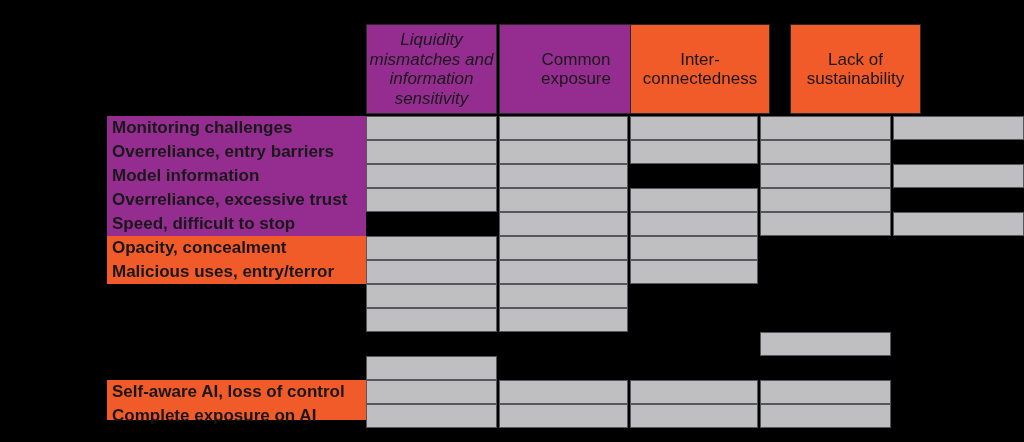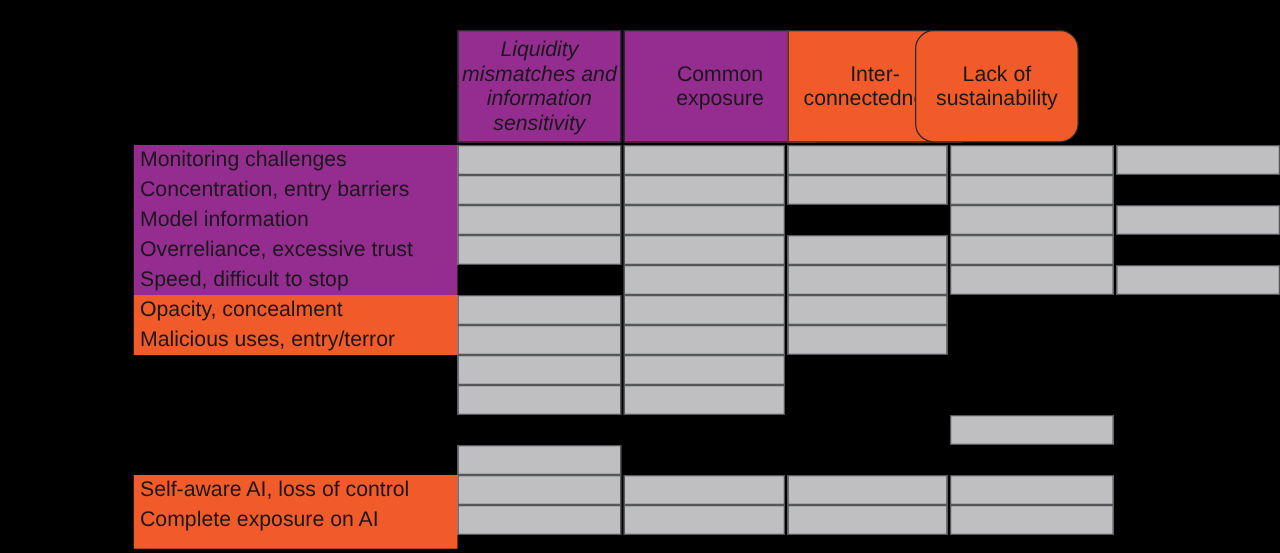--- a/index.html
+++ b/index.html
@@ -13,30 +13,30 @@
     position:absolute; top:24px; height:90px; box-sizing:border-box;
     display:flex; align-items:center; justify-content:center;
     text-align:center; white-space:pre-line;
     font-size:17px; line-height:19.5px; font-weight:400;
     color:var(--text,#1a171a);
     border:1px solid var(--header-border,#2a2a2c);
   }
   .hc0 { left:366px; width:131px; background:var(--purple,#952d91);font-style:italic; }
   .hc1 { left:499px; width:154px; background:var(--purple,#952d91); }
   .hc2 { left:630px; width:140px; background:var(--orange,#f15a29); }
-  .hc3 { left:732px; width:131px; background:var(--orange,#f15a29);border-radius:15px; }
+  .hc3 { left:790px; width:131px; background:var(--orange,#f15a29); }
   .labelblock {
     position:absolute; left:107px; width:259px; box-sizing:border-box;
   }
   .lb-purple  { top:116px; height:120px; background:var(--purple,#952d91); }
   .lb-orange1 { top:236px; height:48px;  background:var(--orange,#f15a29); }
-  .lb-orange2 { top:380px; height:59px;  background:var(--orange,#f15a29); }
+  .lb-orange2 { top:380px; height:40px;  background:var(--orange,#f15a29); }
   .rowlabel {
     height:24px; line-height:24px; padding-left:5px;
-    font-size:17px; font-weight:400; color:var(--text,#1a171a);
+    font-size:17px; font-weight:700; color:var(--text,#1a171a);
     white-space:nowrap; overflow:hidden;
   }
   .cell {
     position:absolute; height:24px; box-sizing:border-box;
     background:var(--cell-gray,#bfbfc1);
     box-shadow:inset 0 0 0 1px var(--cell-border,#56575b);
   }
 </style>
 </head>
 <body>
@@ -49,21 +49,21 @@
 sensitivity</div>
   <div class="hcell hc1">Common
 exposure</div>
   <div class="hcell hc2">Inter-
 connectedness</div>
   <div class="hcell hc3">Lack of
 sustainability</div>
 
   <div class="labelblock lb-purple">
     <div class="rowlabel">Monitoring challenges</div>
-    <div class="rowlabel">Concentration, entry barriers</div>
+    <div class="rowlabel">Overreliance, entry barriers</div>
     <div class="rowlabel">Model information</div>
     <div class="rowlabel">Overreliance, excessive trust</div>
     <div class="rowlabel">Speed, difficult to stop</div>
   </div>
 
   <div class="labelblock lb-orange1">
     <div class="rowlabel">Opacity, concealment</div>
     <div class="rowlabel">Malicious uses, entry/terror</div>
   </div>
 

